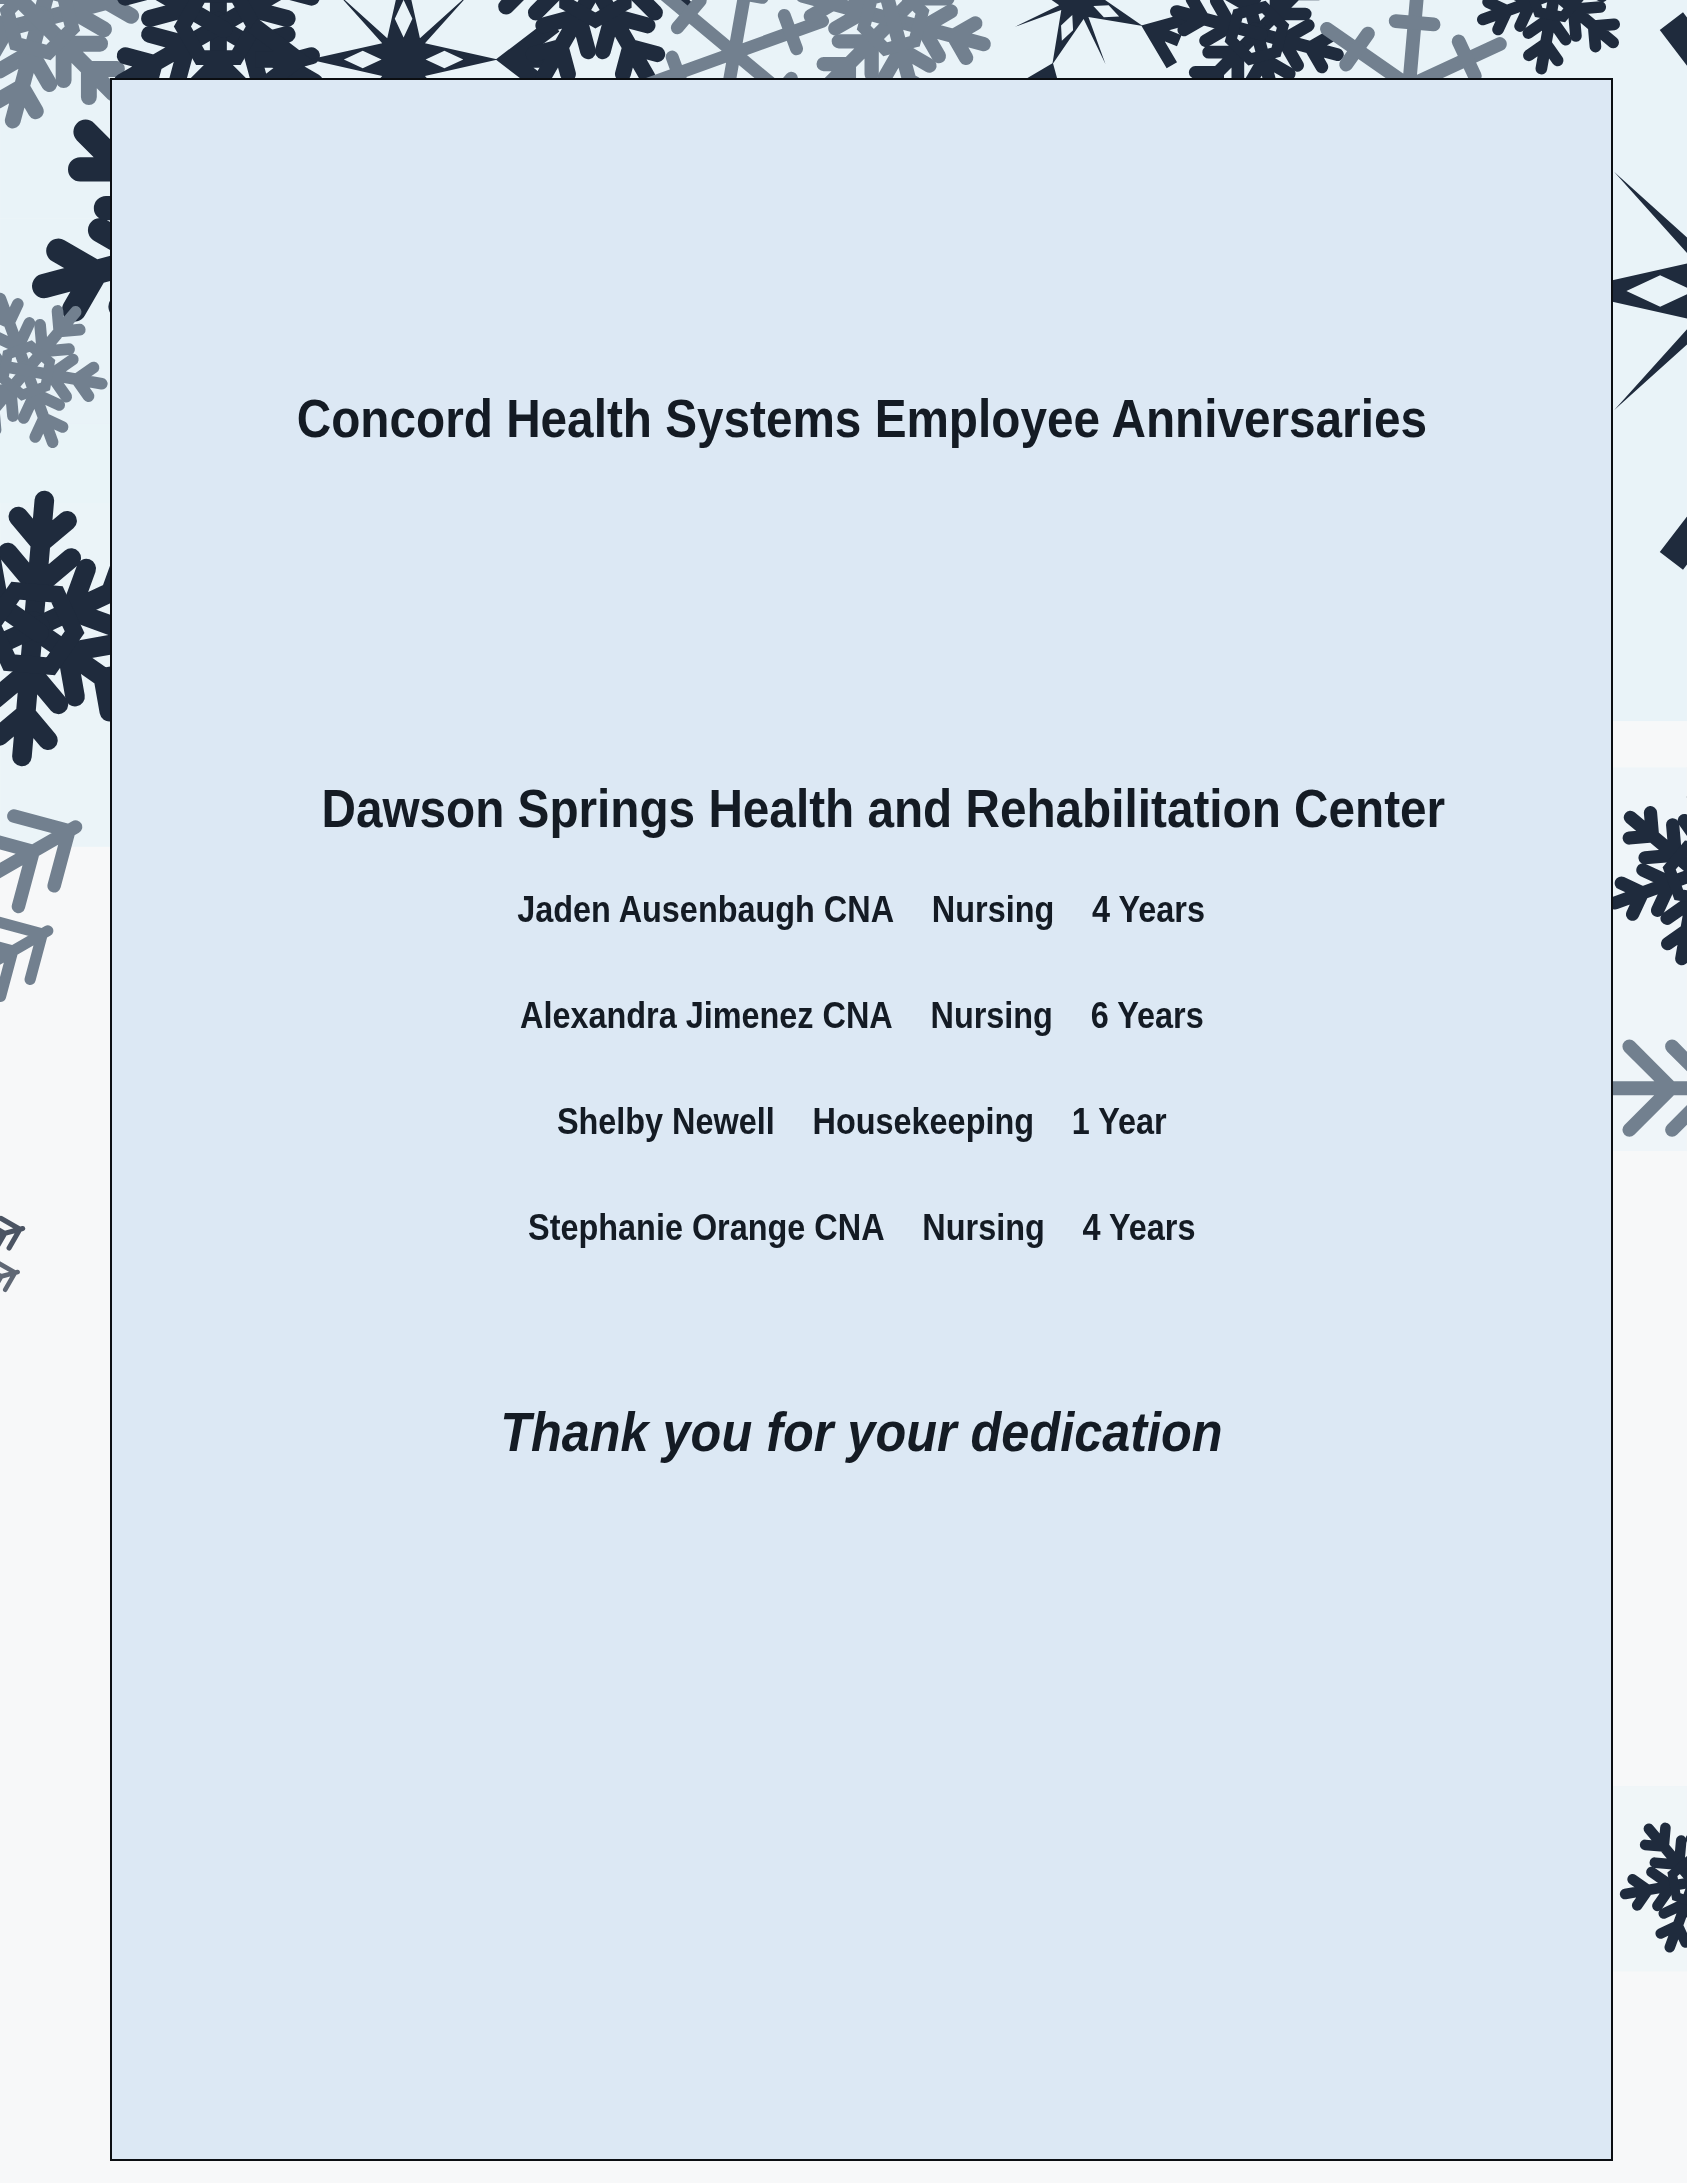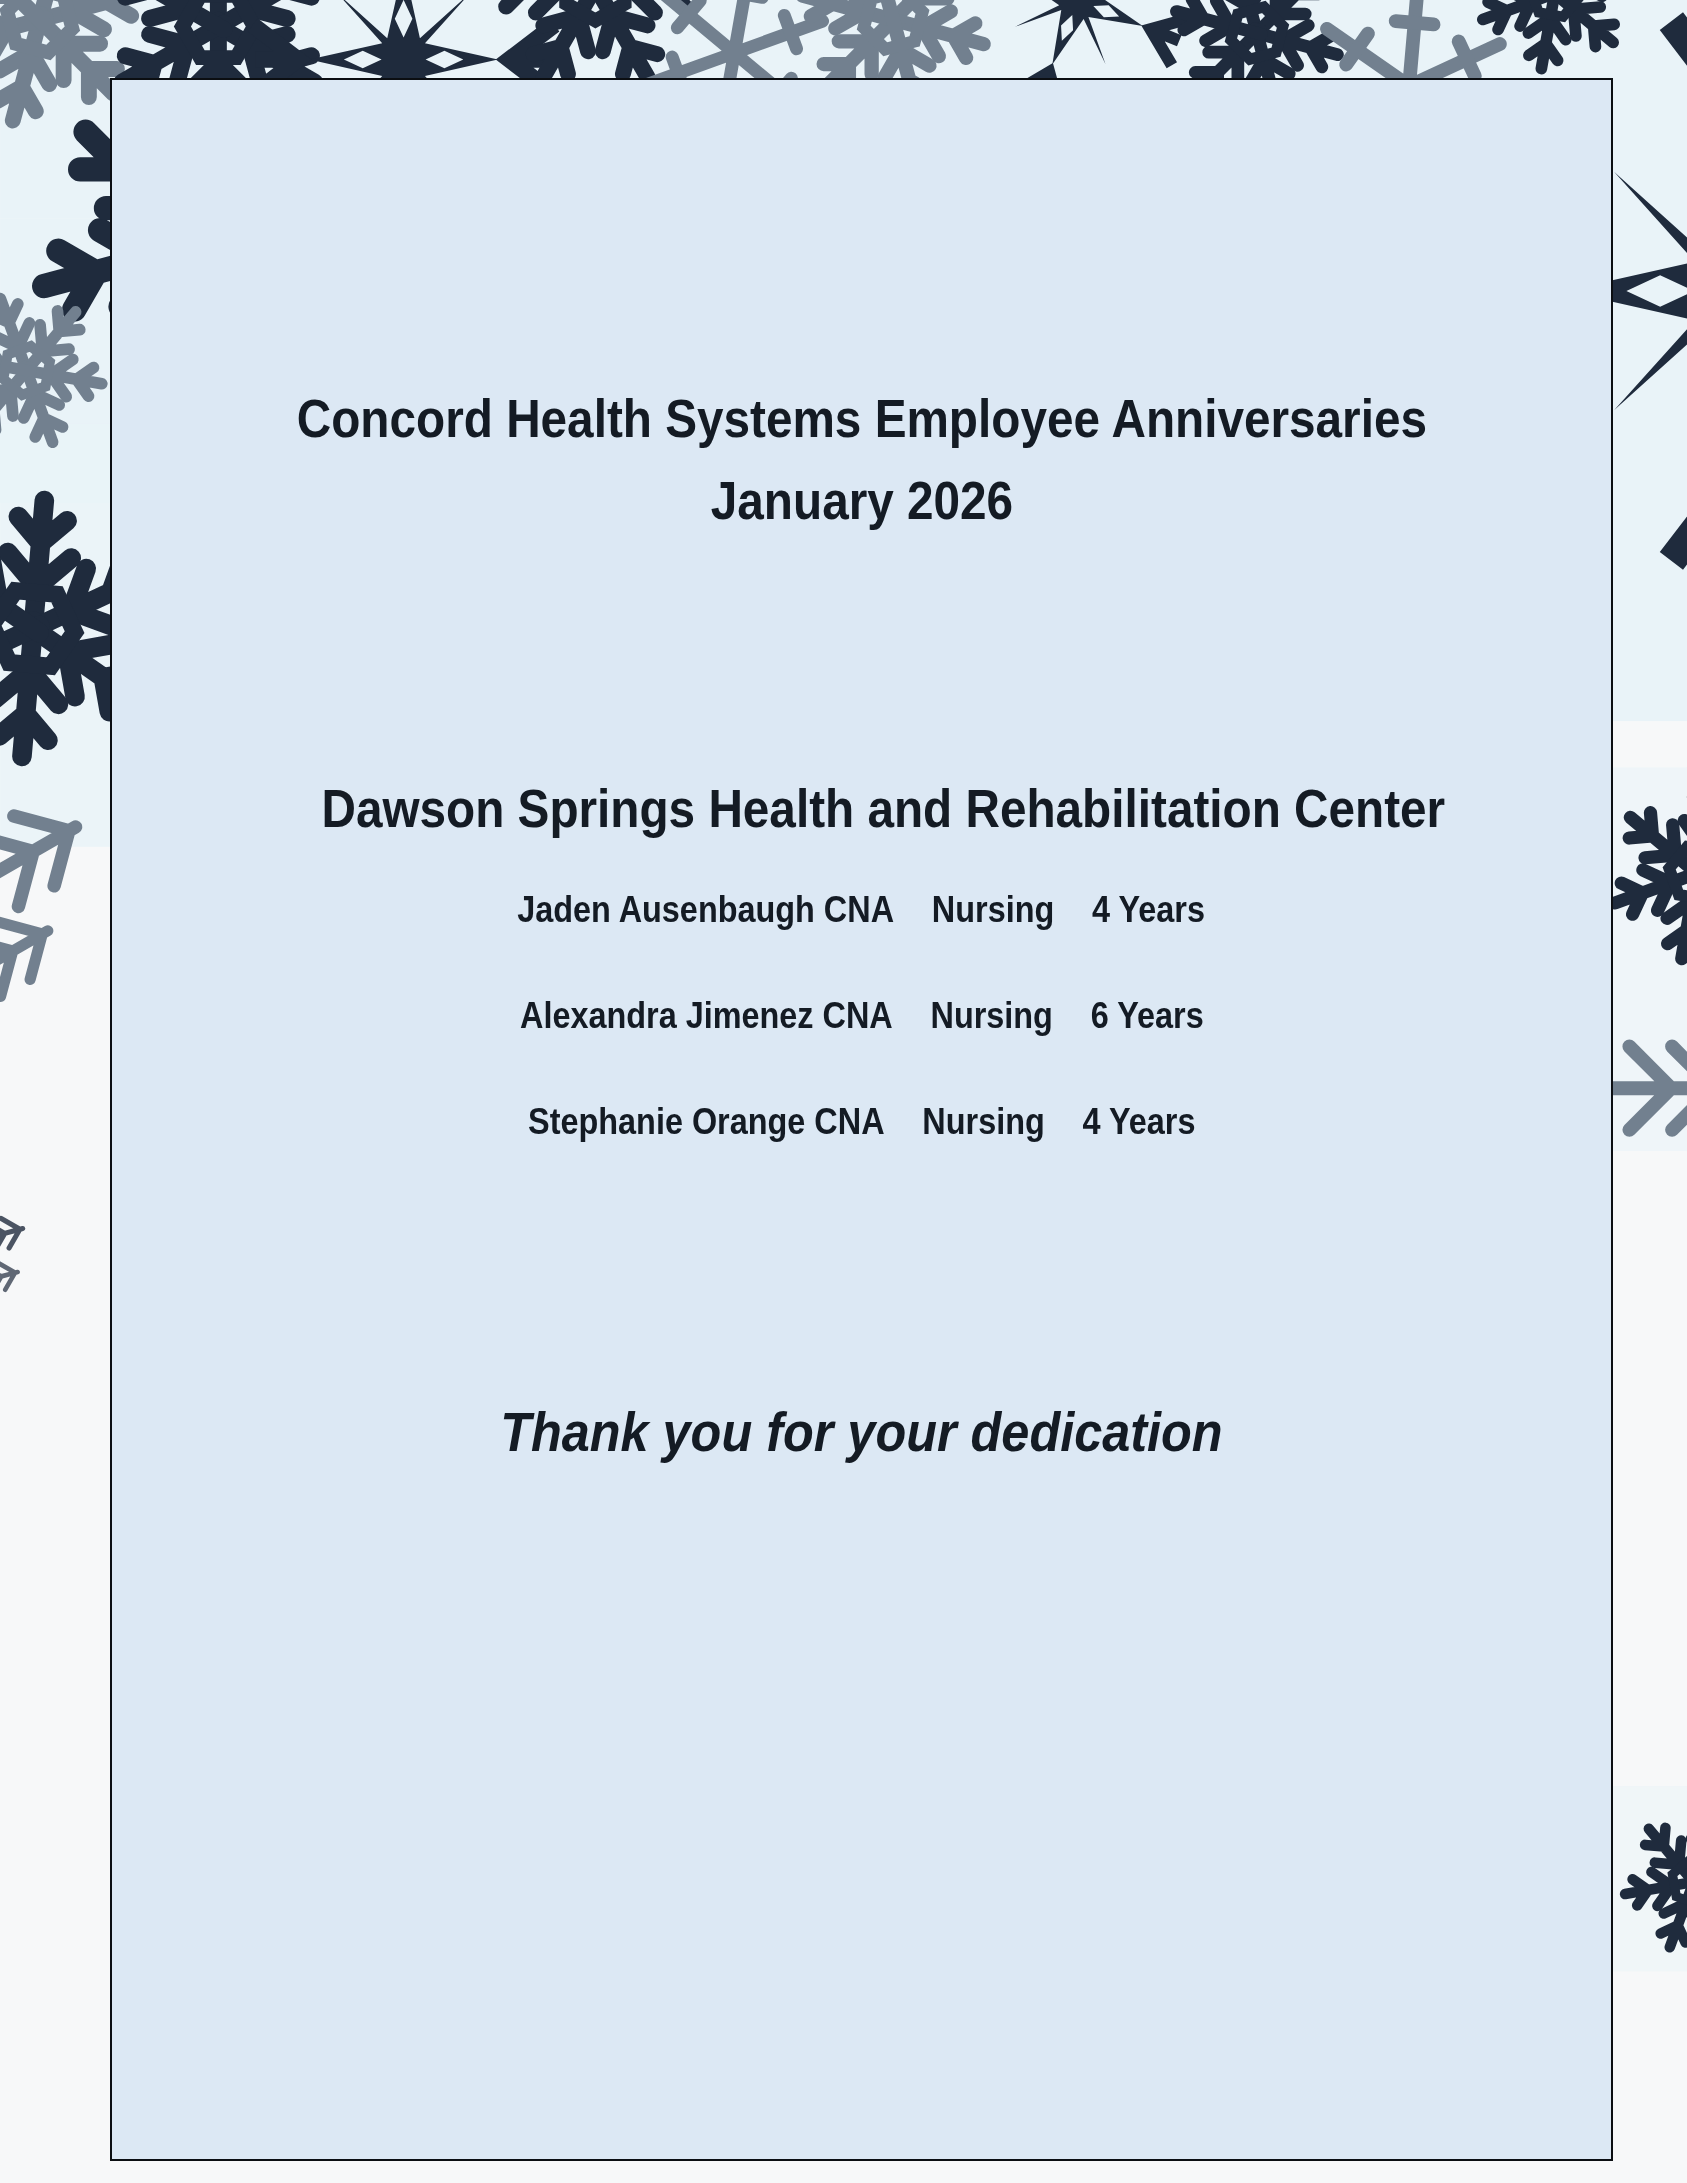--- a/index.html
+++ b/index.html
@@ -102,21 +102,20 @@
 
     <use href="#fA" class="navy" transform="translate(2565,1320) scale(1.25) rotate(10)"></use>
     <use href="#fChev" class="gray" transform="translate(2520,1645) scale(1.5)"></use>
     <use href="#fA" class="navy" transform="translate(2560,2845) scale(1.0) rotate(20)"></use>
   </svg>
 
   <div id="panel">
 
     <div class="block" id="title-block">
       <span class="line"><span class="cond">Concord Health Systems Employee Anniversaries</span></span>
-      <span class="line"><span class="cond">January 2026</span></span>
     </div>
 
     <div class="block" id="facility-block">
       <span class="cond">Dawson Springs Health and Rehabilitation Center</span>
     </div>
 
     <div class="block" id="roster-block">
       <div class="roster-row">
         <span class="row-inner">
           <span>Jaden Ausenbaugh CNA</span>
@@ -126,20 +125,27 @@
       </div>
       <div class="roster-row">
         <span class="row-inner">
           <span>Alexandra Jimenez CNA</span>
           <span>Nursing</span>
           <span>6 Years</span>
         </span>
       </div>
       <div class="roster-row">
         <span class="row-inner">
+          <span>Shelby Newell</span>
+          <span>Housekeeping</span>
+          <span>1 Year</span>
+        </span>
+      </div>
+      <div class="roster-row">
+        <span class="row-inner">
           <span>Stephanie Orange CNA</span>
           <span>Nursing</span>
           <span>4 Years</span>
         </span>
       </div>
     </div>
 
     <div class="block" id="thanks-block">
       <span class="line"><span class="cond">Thank you for your dedication</span></span>
     </div>

